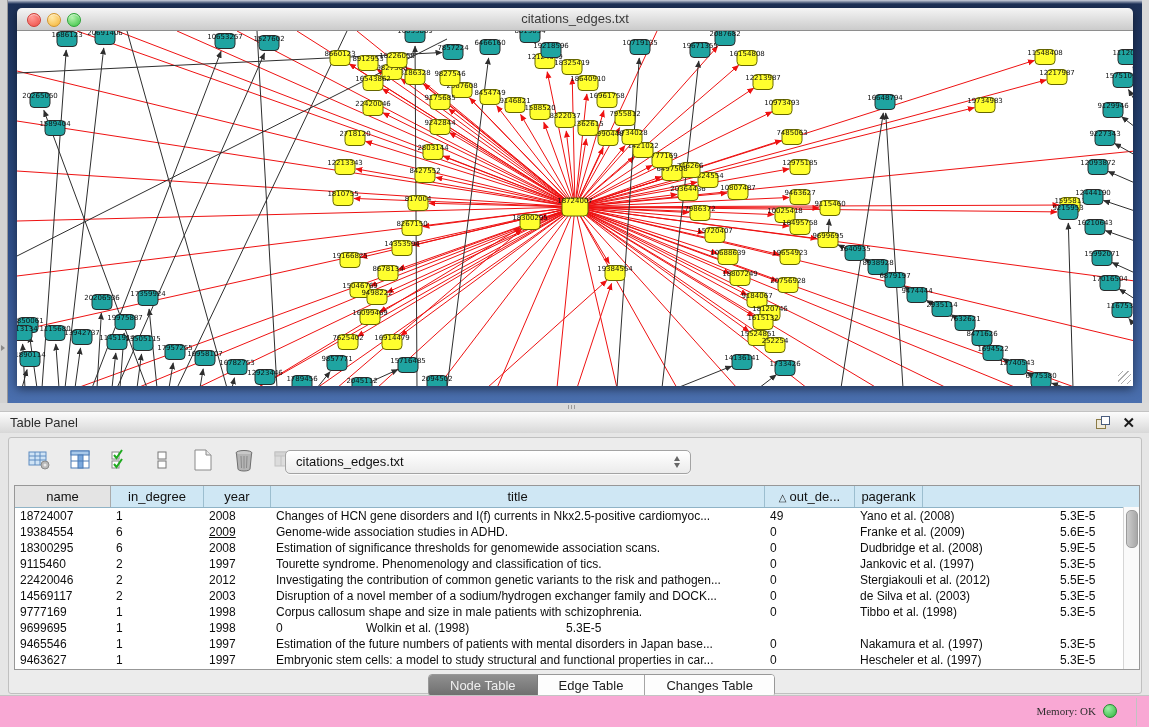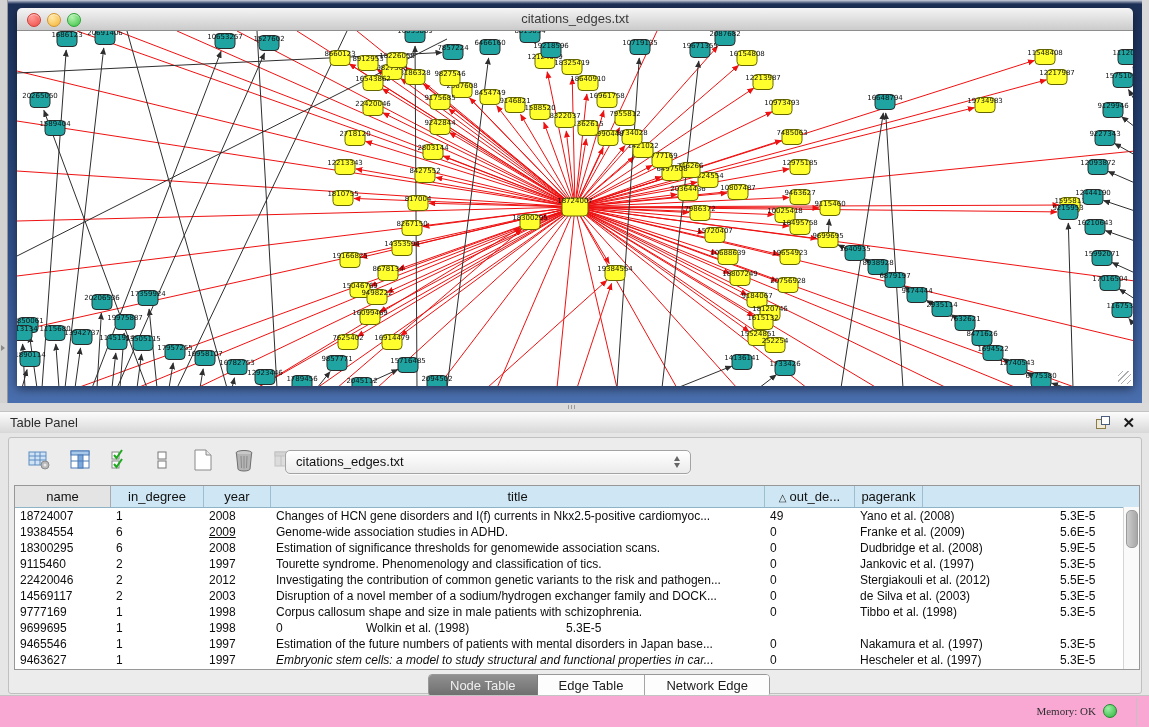--- a/index.html
+++ b/index.html
@@ -981,33 +981,33 @@
         <div class="td" style="width: 67px;">1997</div>
         <div class="td" style="width: 494px;">Estimation of the future numbers of patients with mental disorders in Japan base...</div>
         <div class="td" style="width: 90px;">0</div>
         <div class="td" style="width: 200px;">Nakamura et al. (1997)</div>
         <div class="td" style="width: 68px;">5.3E-5</div>
       </div>
       <div class="tr">
         <div class="td" style="width: 96px;">9463627</div>
         <div class="td" style="width: 93px;">1</div>
         <div class="td" style="width: 67px;">1997</div>
-        <div class="td" style="width: 494px; font-style: italic;">Embryonic stem cells: a model to study structural and functional properties in car...</div>
+        <div class="td" style="width: 494px;">Embryonic stem cells: a model to study structural and functional properties in car...</div>
         <div class="td" style="width: 90px;">0</div>
         <div class="td" style="width: 200px;">Hescheler et al. (1997)</div>
         <div class="td" style="width: 68px;">5.3E-5</div>
       </div>
     </div>
   <div class="vscroll">
     <div class="vthumb"></div>
   </div>
 </div>
 
 <div class="tabs" id="tabs">
     <div class="tab selected">Node Table</div>
     <div class="tab">Edge Table</div>
-    <div class="tab">Network Edge</div>
+    <div class="tab">Changes Table</div>
   </div>
 
 <div class="statusbar">
   <span class="memory"><span>Memory: OK</span><span class="memdot"></span></span>
   <span class="status-vline"></span>
 </div>
 
 </body></html>

